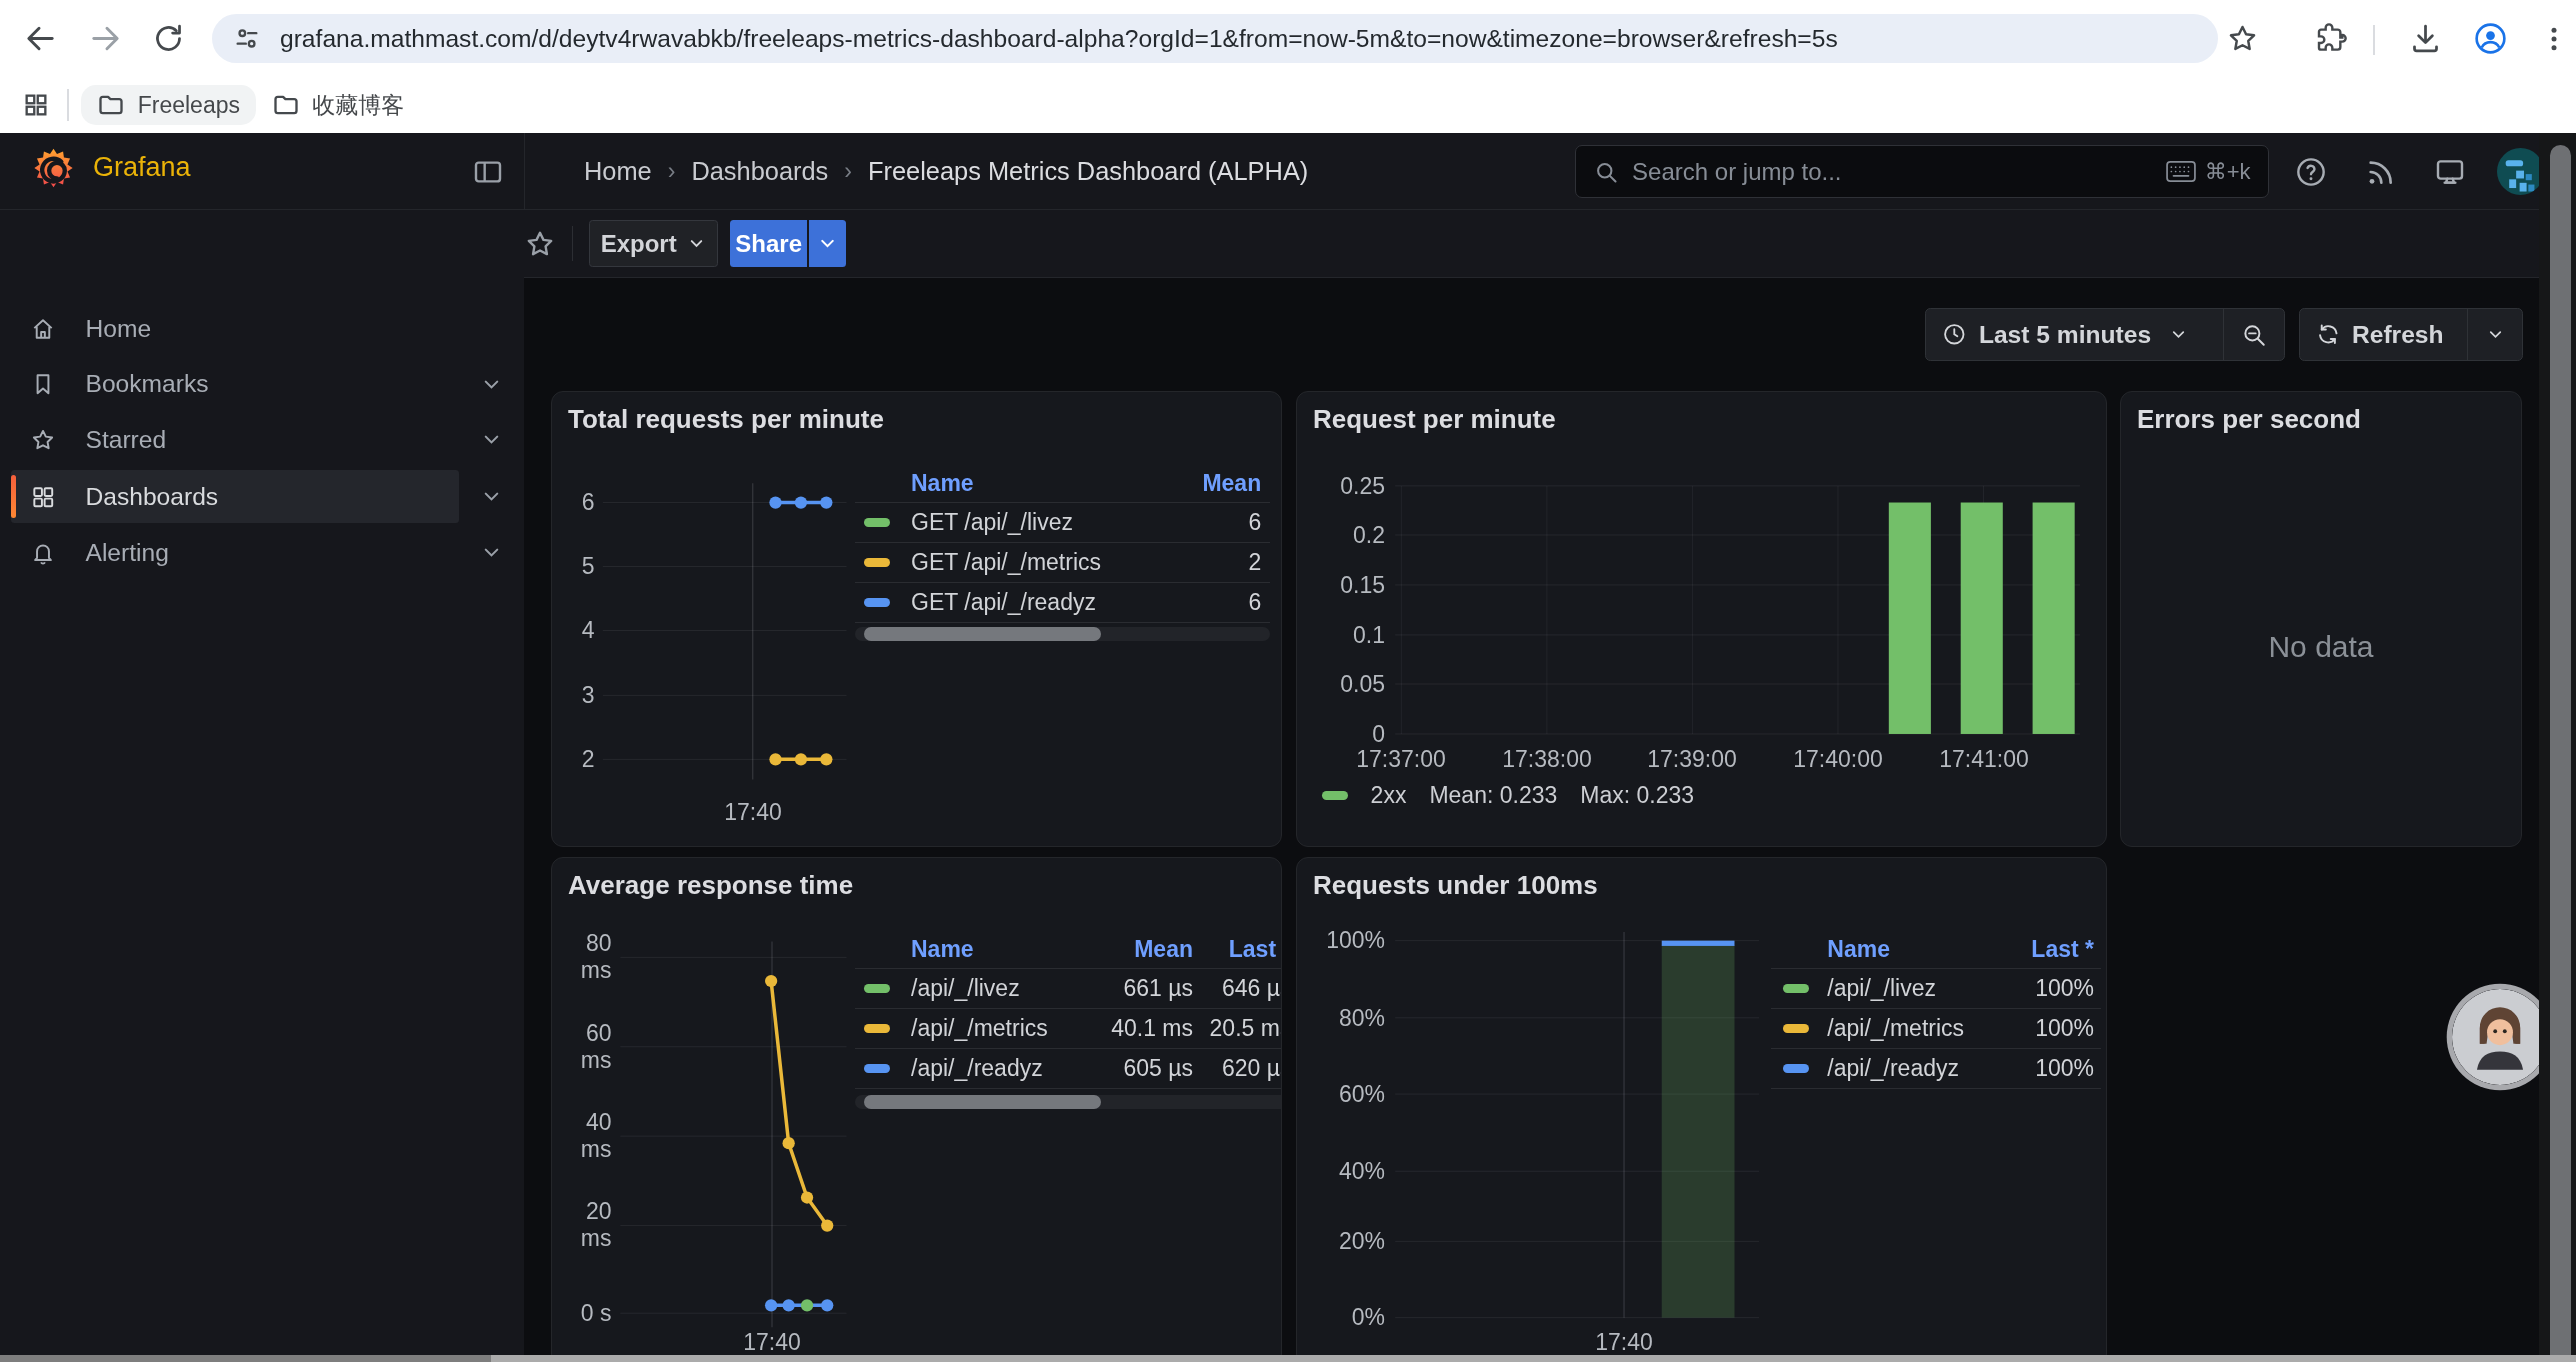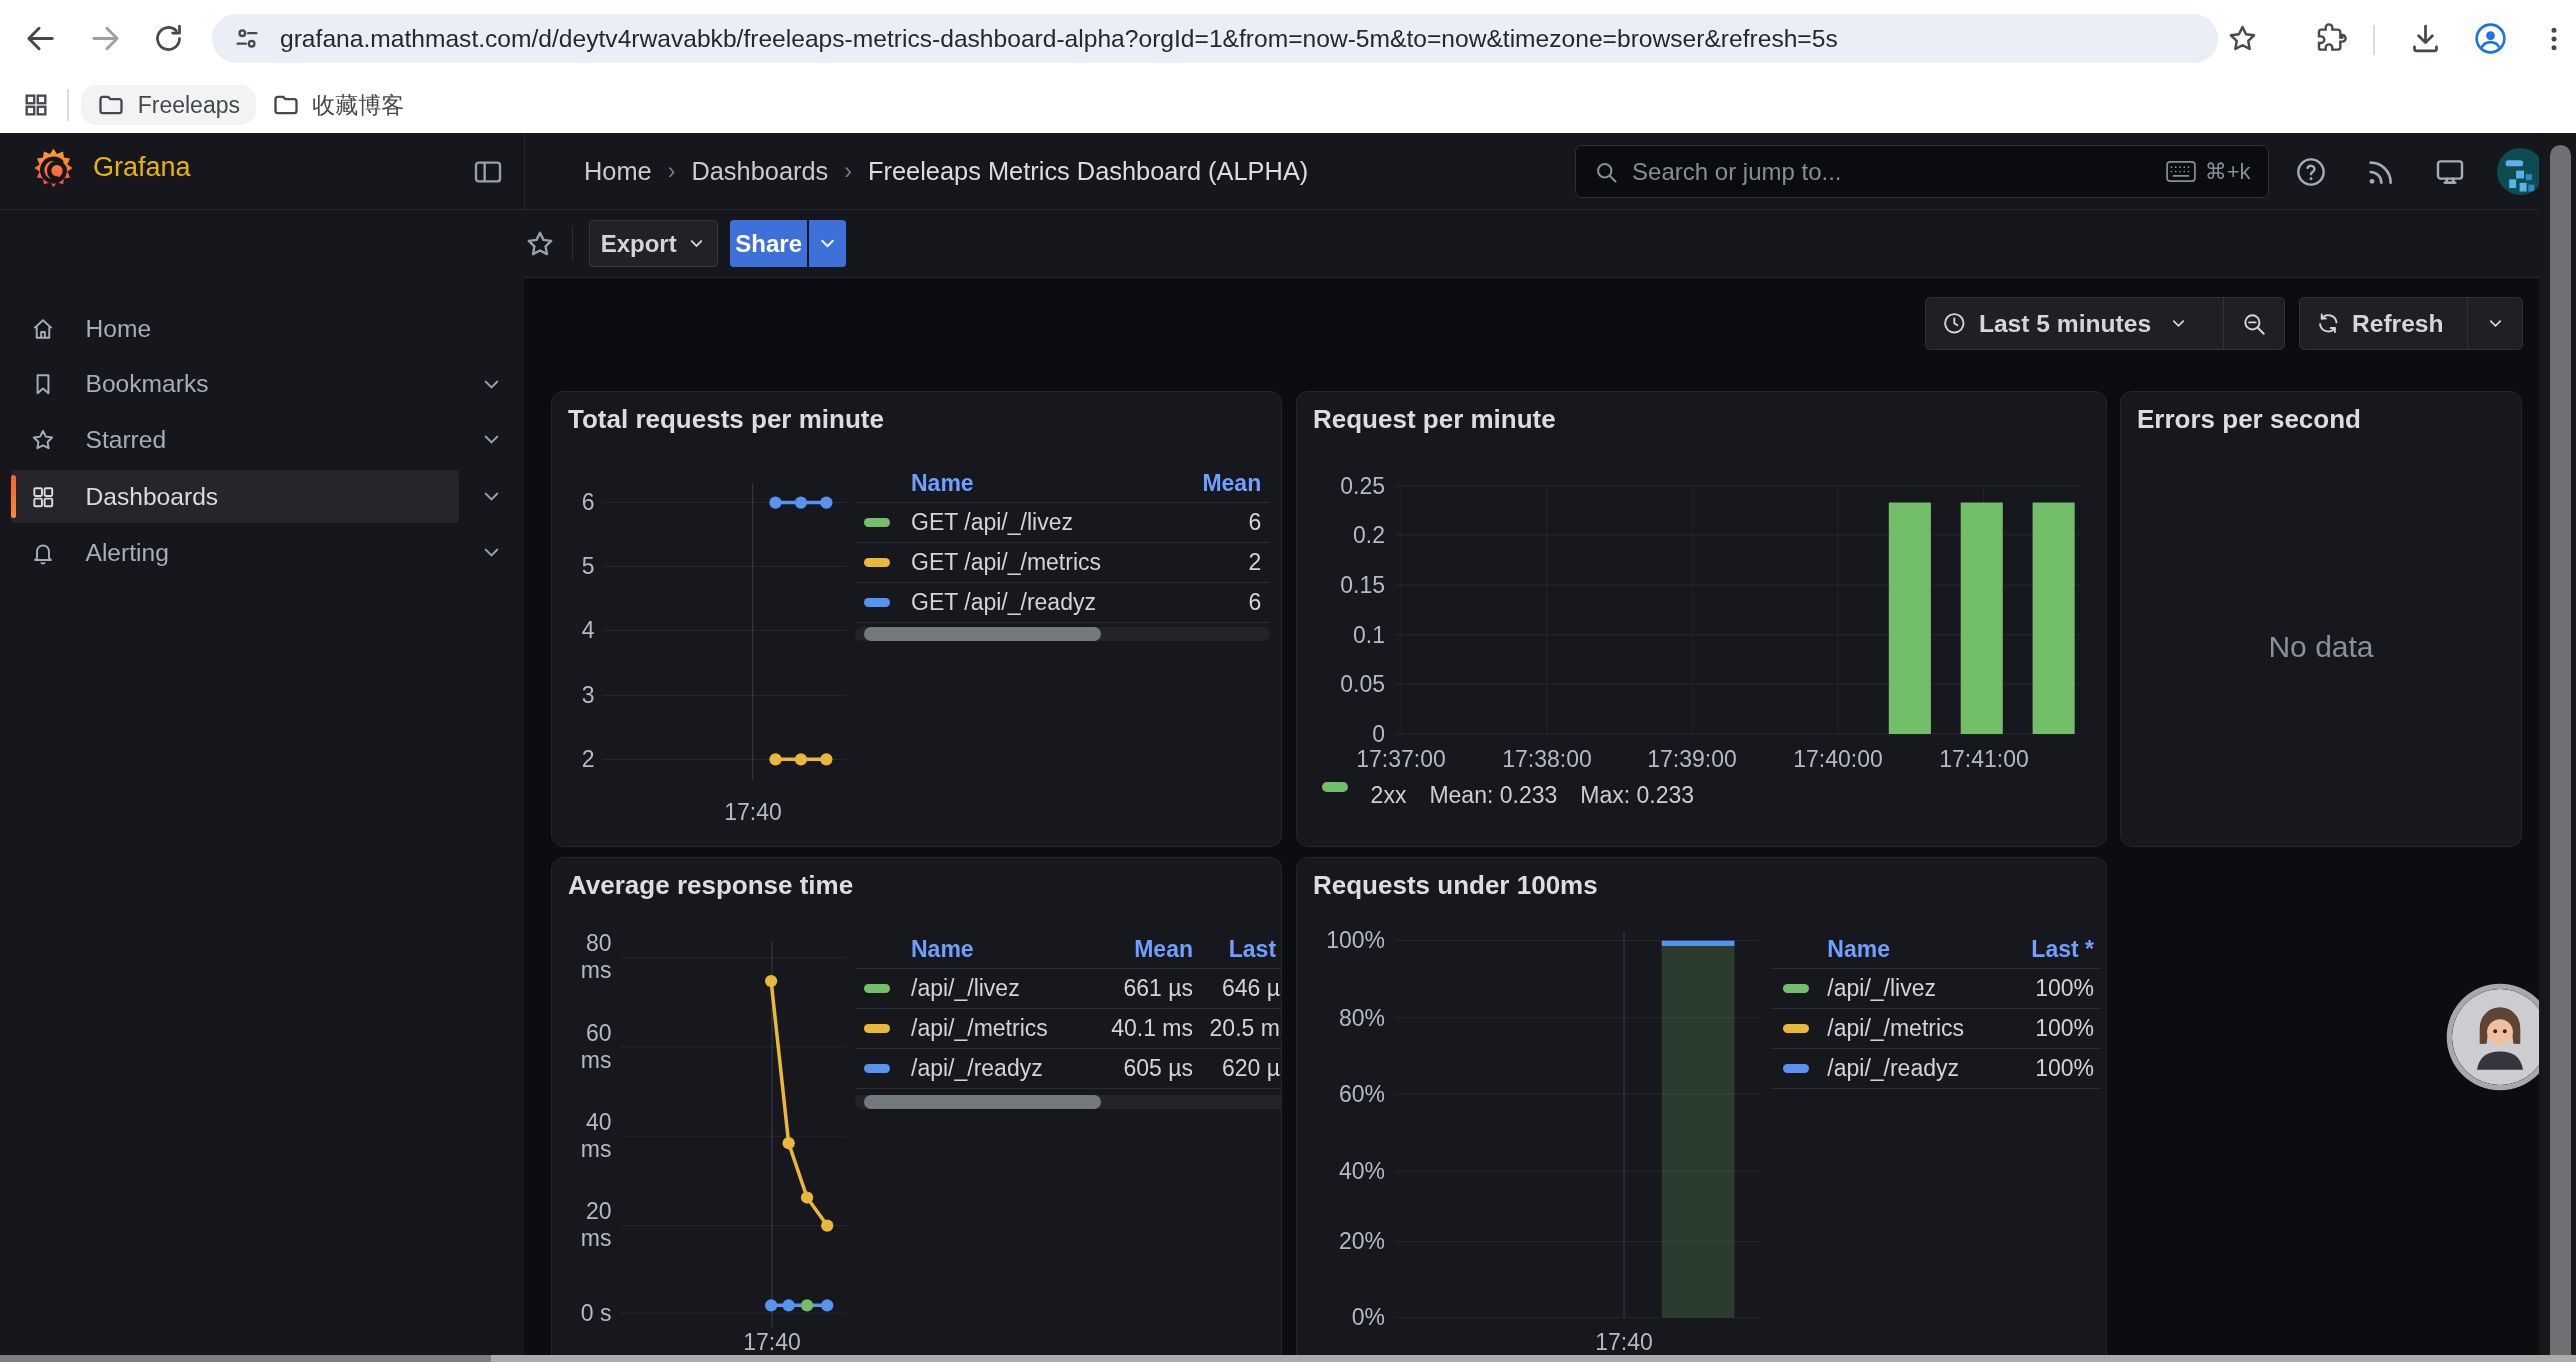--- a/index.html
+++ b/index.html
@@ -38,21 +38,21 @@
   .btn-export{width:129px;background:#202226;border:0.9px solid #34373d;color:#d3d5d9}
   .btn-share{width:77px;background:#3d71d9;color:#fff;border-radius:3.5px 0 0 3.5px}
   .btn-share-chev{width:37px;height:47px;background:#3d71d9;border-radius:0 3.5px 3.5px 0;margin-left:1.8px;display:flex;align-items:center;justify-content:center;color:#fff}
 
   .sidebar{position:absolute;left:0;top:77px;bottom:0;width:524px;background:#16171c}
   .menu-item{position:absolute;left:10.5px;width:448px;height:53px;border-radius:3.5px;display:flex;align-items:center;padding-left:19px;gap:30px;color:#a8adb5;font-size:24.6px}
   .menu-item.active{background:#24262c;color:#d9dbde}
   .mi-accent{position:absolute;left:0;top:5.3px;bottom:5.3px;width:5.3px;border-radius:2.6px;background:linear-gradient(180deg,#f55f3c,#ff8833)}
   .mi-chev{position:absolute;left:480px;width:23px;height:23px;color:#9aa0a8}
 
-  .timepill{position:absolute;top:164px;height:53px;background:#1e2025;border:0.9px solid #2f3237;border-radius:5.3px;display:flex;align-items:center;color:#d4d6da;font-size:24.6px;font-weight:700}
+  .timepill{position:absolute;top:175px;height:53px;background:#1e2025;border:0.9px solid #2f3237;border-radius:5.3px;display:flex;align-items:center;color:#d4d6da;font-size:24.6px;font-weight:700}
   .tp-div{width:0.9px;height:51px;background:#2f3237}
 
   
   .panel{position:absolute;background:#16181d;border:0.9px solid #24262a;border-radius:12px;overflow:hidden}
   .panel-title{position:absolute;top:12.3px;left:16px;font-size:26px;font-weight:700;color:#dcdde1}
   .ytick{position:absolute;text-align:right;font-size:23px;color:#b6bac0;transform:translateY(-50%)}
   .xtick{position:absolute;transform:translate(-50%,-50%);font-size:23px;color:#b6bac0;white-space:nowrap}
   .nodata{position:absolute;left:0;right:0;text-align:center;font-size:30px;color:#8b9097}
 
   .legend{position:absolute;font-size:23px;color:#d2d4d8}
@@ -62,21 +62,21 @@
   .pg{background:#73BF69}.py{background:#EAB839}.pb{background:#5794F2}
   .c-pill{width:49px;display:flex;justify-content:flex-start;padding-left:8.8px;flex:none}
   .c-name{flex:1;padding-left:7px;white-space:nowrap;overflow:hidden}
   .c-name4{width:175px;padding-left:7px;white-space:nowrap;flex:none}
   .c-mean{width:105px;text-align:right;padding-right:8.8px;flex:none;white-space:nowrap}
   .c-mean4{width:114px;text-align:right;flex:none;white-space:nowrap}
   .c-last4{width:123px;text-align:right;padding-right:24.6px;flex:none;white-space:nowrap}
   .c-last5{width:105px;text-align:right;padding-right:7px;flex:none;white-space:nowrap}
   .lg-scroll{position:absolute;left:0;height:14px;background:#222429;border-radius:7px}
   .lg-thumb{position:absolute;left:8.8px;top:0;height:14px;width:237px;background:#75787d;border-radius:7px}
-  .p2-legend{position:absolute;left:24.6px;top:390px;display:flex;align-items:flex-start;gap:23px;font-size:23px;color:#ccced3}
+  .p2-legend{position:absolute;left:24.6px;top:390px;display:flex;align-items:center;gap:23px;font-size:23px;color:#ccced3}
 
   .pagebar{position:absolute;right:0;top:0;bottom:0;width:37px;background:#161718}
   .pagebar-thumb{position:absolute;right:5.3px;top:12.3px;bottom:0;width:21px;background:#6e7073;border-radius:10.5px 10.5px 0 0}
   .bottomstrip-l{position:absolute;left:0;bottom:0;width:491px;height:7px;background:#7e7e7e}
   .bottomstrip-r{position:absolute;left:491px;right:0;bottom:0;height:7px;background:#ababab}
   .float-avatar{position:absolute;left:2452px;top:856px;width:96px;height:96px;border-radius:50%;overflow:hidden;box-shadow:0 0 0 5.3px rgba(185,186,191,.9)}
 </style>
 </head>
 <body>
 

